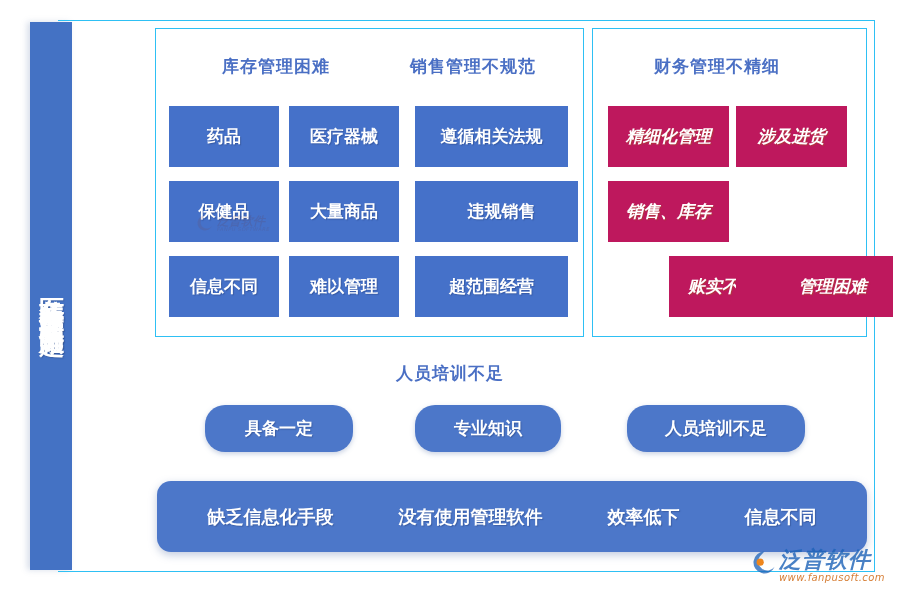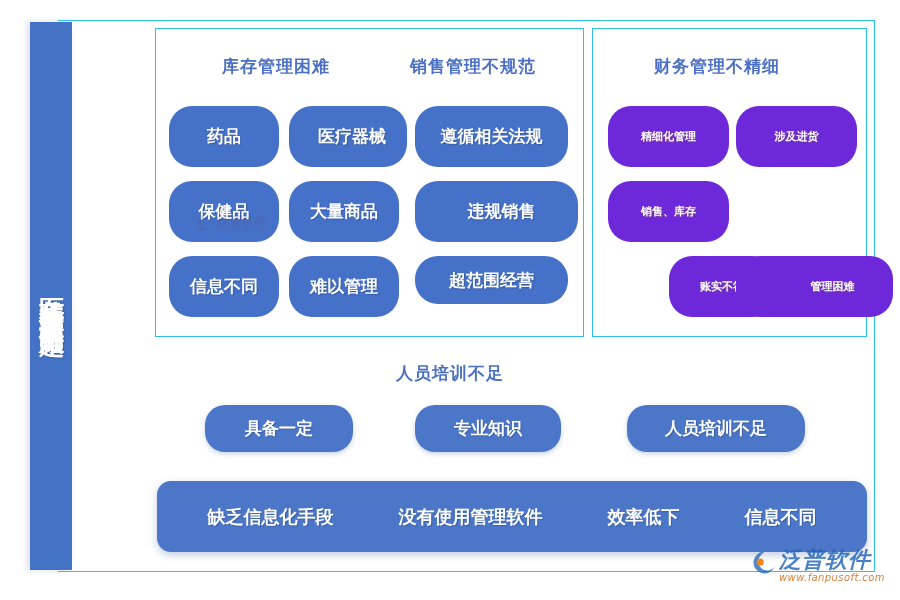--- a/index.html
+++ b/index.html
@@ -49,24 +49,23 @@
     letter-spacing:1px;white-space:nowrap;
     text-shadow:1px 1px 0 rgba(255,255,255,.6);
   }
 
   
   .cell{
     position:absolute;
     display:flex;align-items:center;justify-content:center;
     color:#ffffff;font-weight:bold;white-space:nowrap;
     text-shadow:1px 1px 1px rgba(30,50,100,.35);
-    border-radius:23px;
   }
   .cell.blue{background:#4571c9;font-size:17px;}
-  .cell.gold{background:#6d28d9;font-size:11px;text-shadow:1px 1px 1px rgba(150,110,0,.35);}
+  .cell.gold{background:#be185d;font-size:17px;text-shadow:1px 1px 1px rgba(150,110,0,.35);font-style:italic;}
 
   
   .train-head{
     position:absolute;left:0;top:362px;width:900px;text-align:center;
     font-size:17px;font-weight:bold;color:#4a6fc4;letter-spacing:1px;
   }
   .pill{
     position:absolute;top:405px;height:47px;border-radius:20px;
     background:#4c77c9;
     display:flex;align-items:center;justify-content:center;
@@ -125,37 +124,37 @@
   <div class="outer-frame"></div>
 
   <div class="panel panel-left">
     <div class="panel-head" style="left:66px;top:26px;">库存管理困难</div>
     <div class="panel-head" style="left:254px;top:26px;">销售管理不规范</div>
 
     <div class="cell blue" style="left:13px;top:77px;width:110px;height:61px;">药品</div>
     <div class="cell blue" style="left:13px;top:152px;width:110px;height:61px;">保健品</div>
     <div class="cell blue" style="left:13px;top:227px;width:110px;height:61px;">信息不同</div>
 
-    <div class="cell blue" style="left:133px;top:77px;width:110px;height:61px;padding-left:8px;">医疗器械</div>
+    <div class="cell blue" style="left:133px;top:77px;width:110px;height:61px;">医疗器械</div>
     <div class="cell blue" style="left:133px;top:152px;width:110px;height:61px;">大量商品</div>
     <div class="cell blue" style="left:133px;top:227px;width:110px;height:61px;">难以管理</div>
 
     <div class="cell blue" style="left:259px;top:77px;width:153px;height:61px;">遵循相关法规</div>
     <div class="cell blue" style="left:259px;top:152px;width:153px;height:61px;padding-left:10px;">违规销售</div>
-    <div class="cell blue" style="left:259px;top:227px;width:153px;height:48px;">超范围经营</div>
+    <div class="cell blue" style="left:259px;top:227px;width:153px;height:61px;">超范围经营</div>
   </div>
 
   <div class="panel panel-right">
     <div class="panel-head" style="left:61px;top:26px;">财务管理不精细</div>
 
     <div class="cell gold" style="left:15px;top:77px;width:121px;height:61px;">精细化管理</div>
     <div class="cell gold" style="left:15px;top:152px;width:121px;height:61px;">销售、库存</div>
     <div class="cell gold" style="left:28px;top:227px;width:106px;height:61px;margin-left:48px;">账实不符</div>
 
-    <div class="cell gold" style="left:143px;top:77px;width:121px;height:61px;">涉及进货</div>
+    <div class="cell gold" style="left:143px;top:77px;width:111px;height:61px;">涉及进货</div>
     <div class="cell gold" style="left:143px;top:227px;width:121px;height:61px;padding-left:36px;">管理困难</div>
   </div>
 
   <div class="wm-center">
     <svg width="18" height="18" viewBox="0 0 24 24">
       <path d="M12 2a10 10 0 1 0 9.2 13.9A8 8 0 0 1 7.6 6.5z" fill="#7a3a3a"></path>
     </svg>
     <div class="logo-text">
       <div class="wm-txt">泛普软件</div>
       <div class="wm-sub">FANPU SOFTWARE</div>

